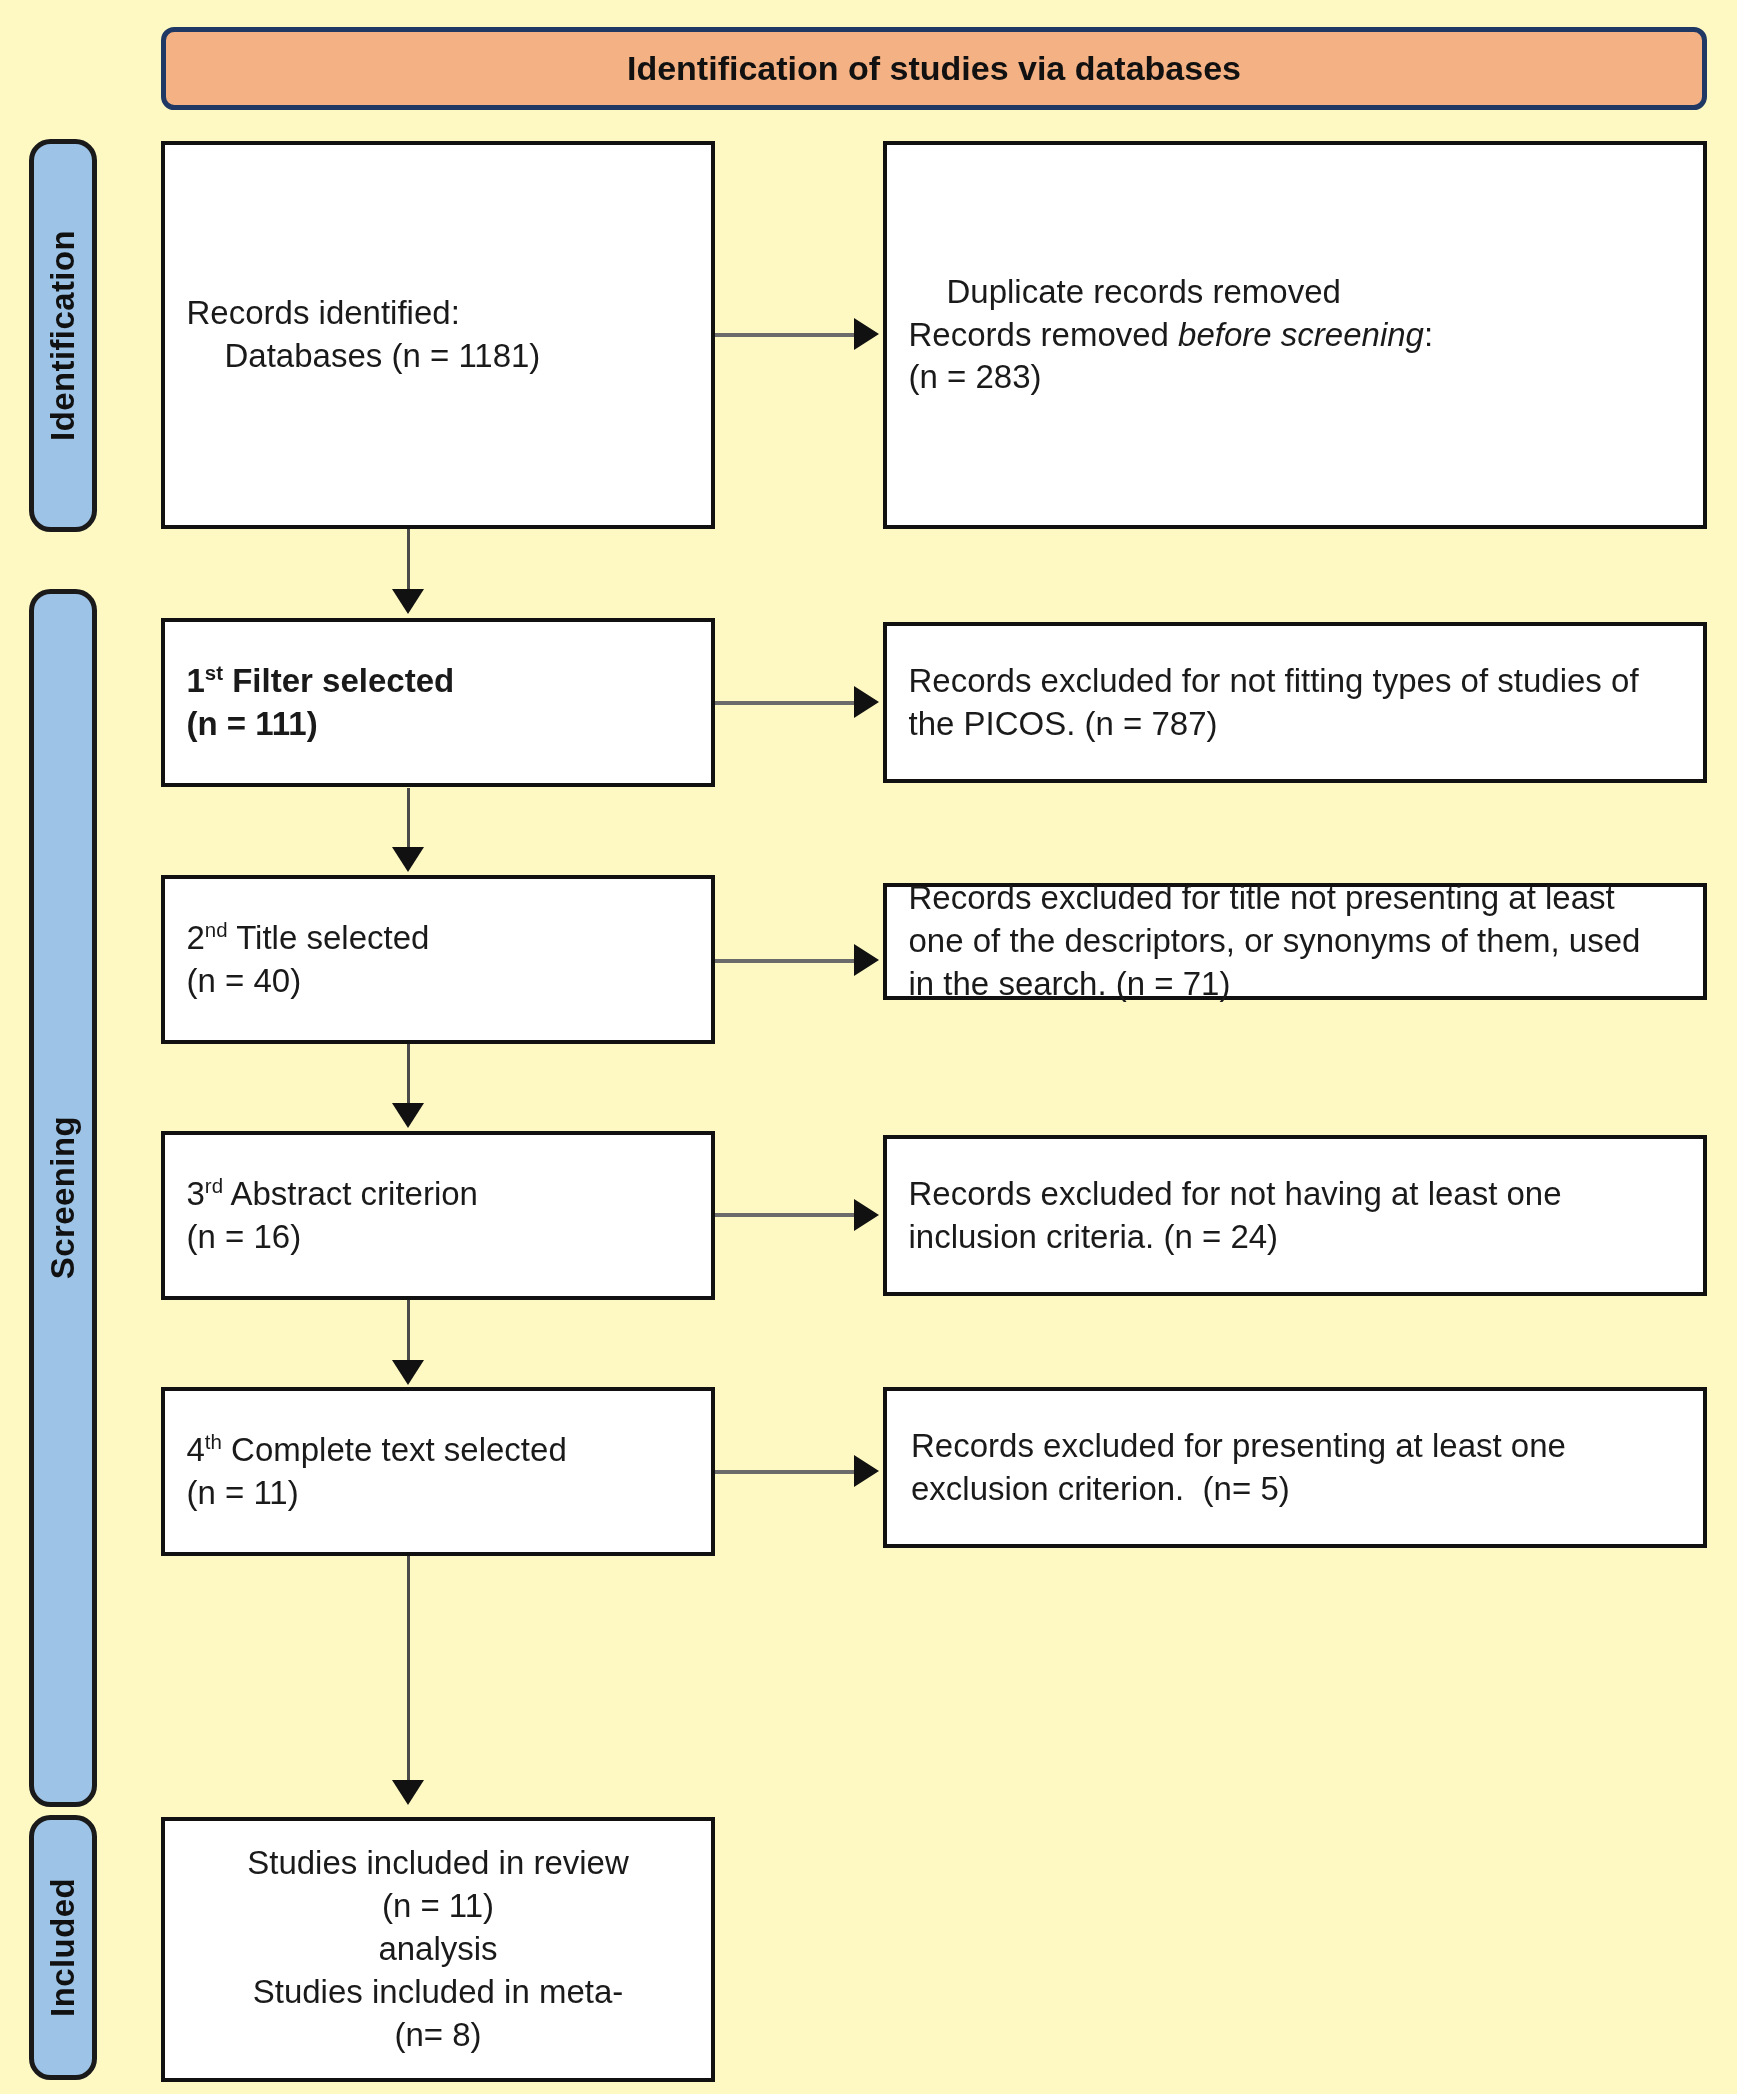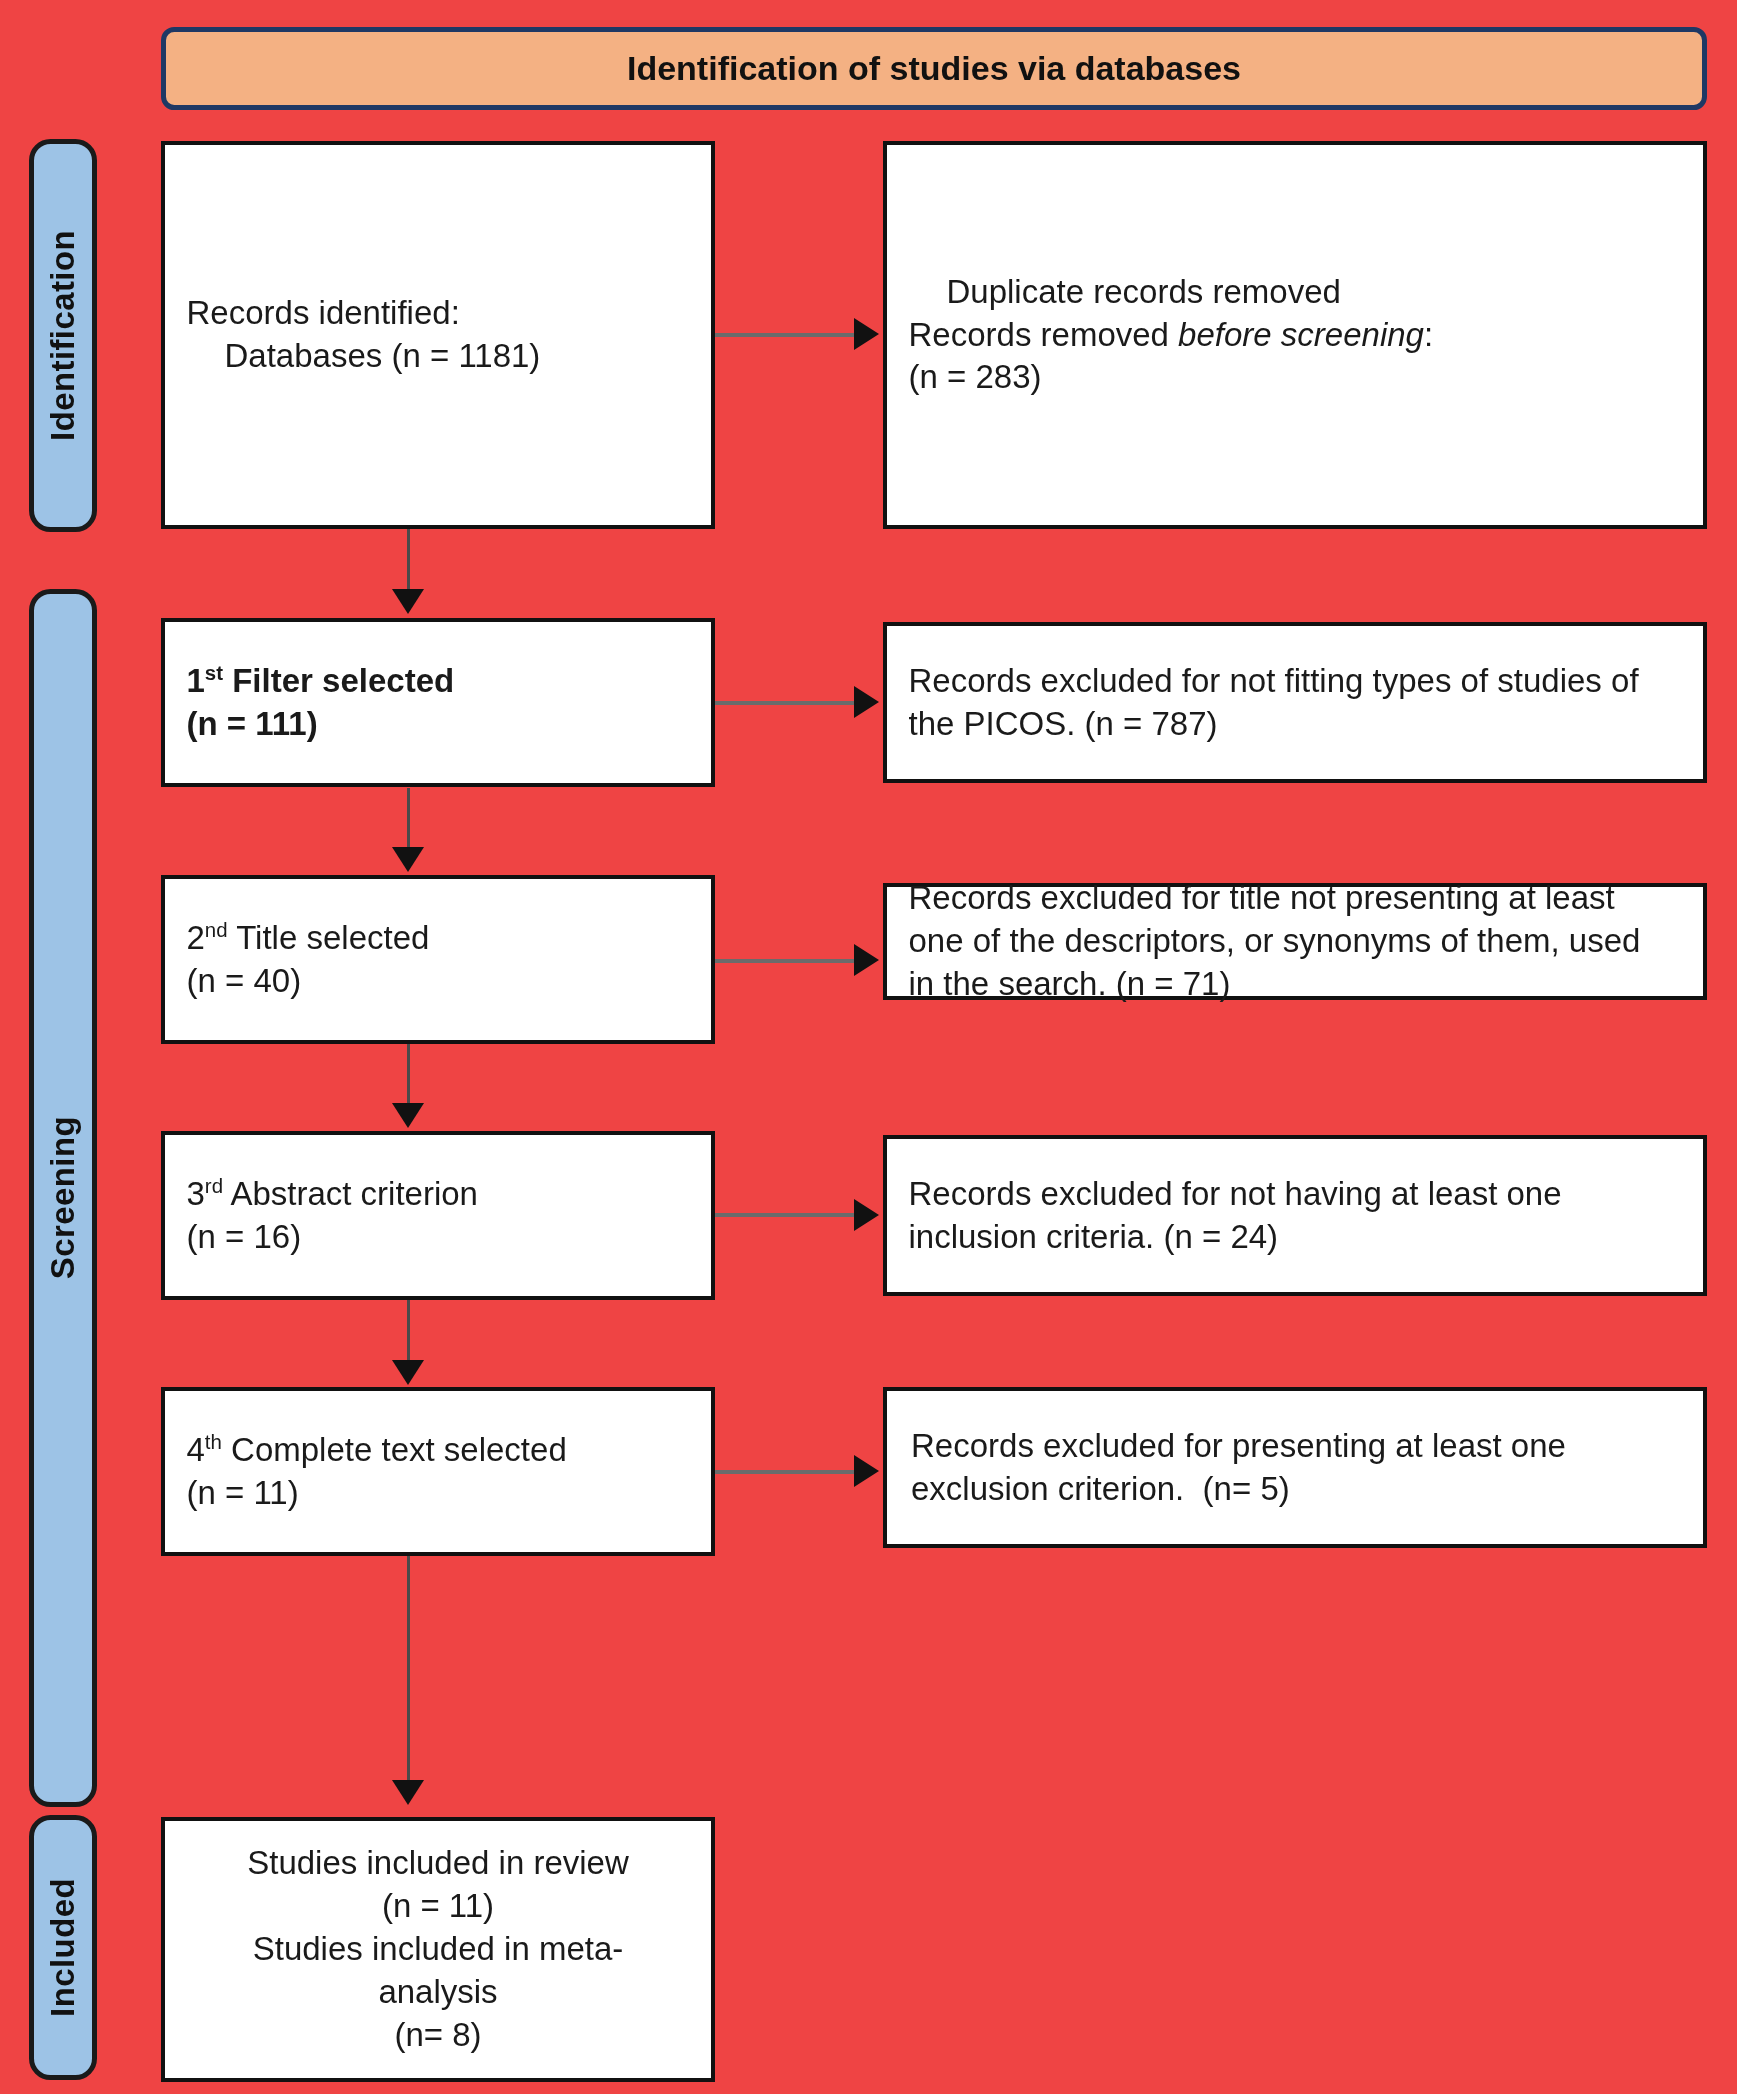--- a/index.html
+++ b/index.html
@@ -7,21 +7,21 @@
     padding: 0;
     background: #ffffff;
   }
   body {
     font-family: "Liberation Sans", sans-serif;
   }
   #canvas {
     position: relative;
     width: 1737px;
     height: 2095px;
-    background: #ef4444;
+    background: #fef9c3;
     overflow: hidden;
   }
 
   
   .stage-bar {
     position: absolute;
     background: #9DC3E6;
     border: 5px solid #1a1a1a;
     border-radius: 21.5px;
     box-sizing: border-box;
@@ -207,19 +207,19 @@
 
   <div class="h-line" style="left:715px; top:1470px; width:141px;"></div>
   <div class="arrow-right" style="left:854px; top:1455px;"></div>
 
   <div class="v-line" style="left:407px; top:1556px; height:228px;"></div>
   <div class="arrow-down" style="left:392px; top:1780px;"></div>
 
   <div class="box center" style="left:161px; top:1817px; width:554px; height:265px;">
     <div class="line">Studies included in review</div>
     <div class="line">(n = 11)</div>
+    <div class="line">analysis</div>
     <div class="line">Studies included in meta-</div>
-    <div class="line">analysis</div>
     <div class="line">(n= 8)</div>
   </div>
 
 </div>
 
 
 </body></html>

